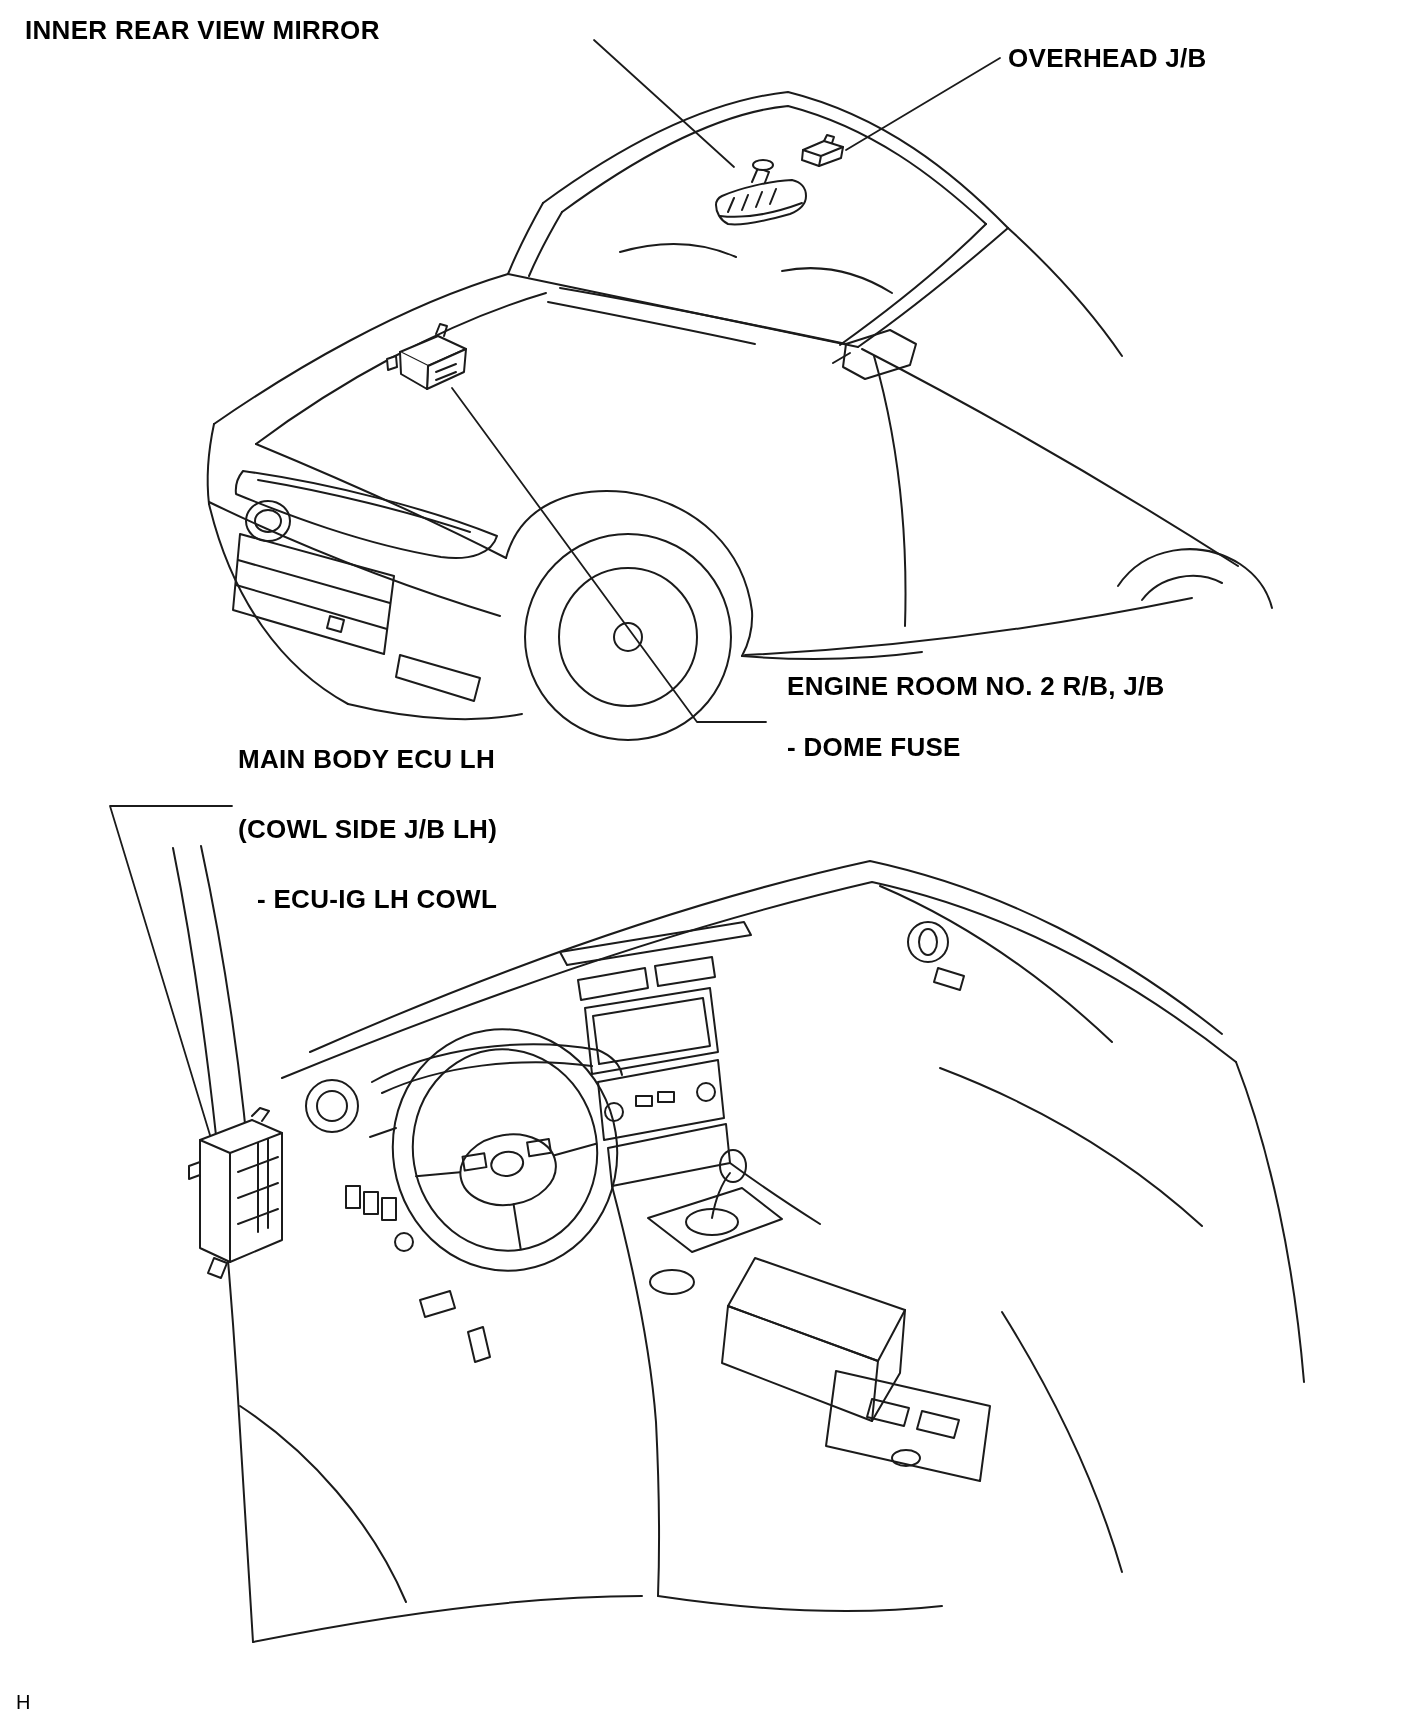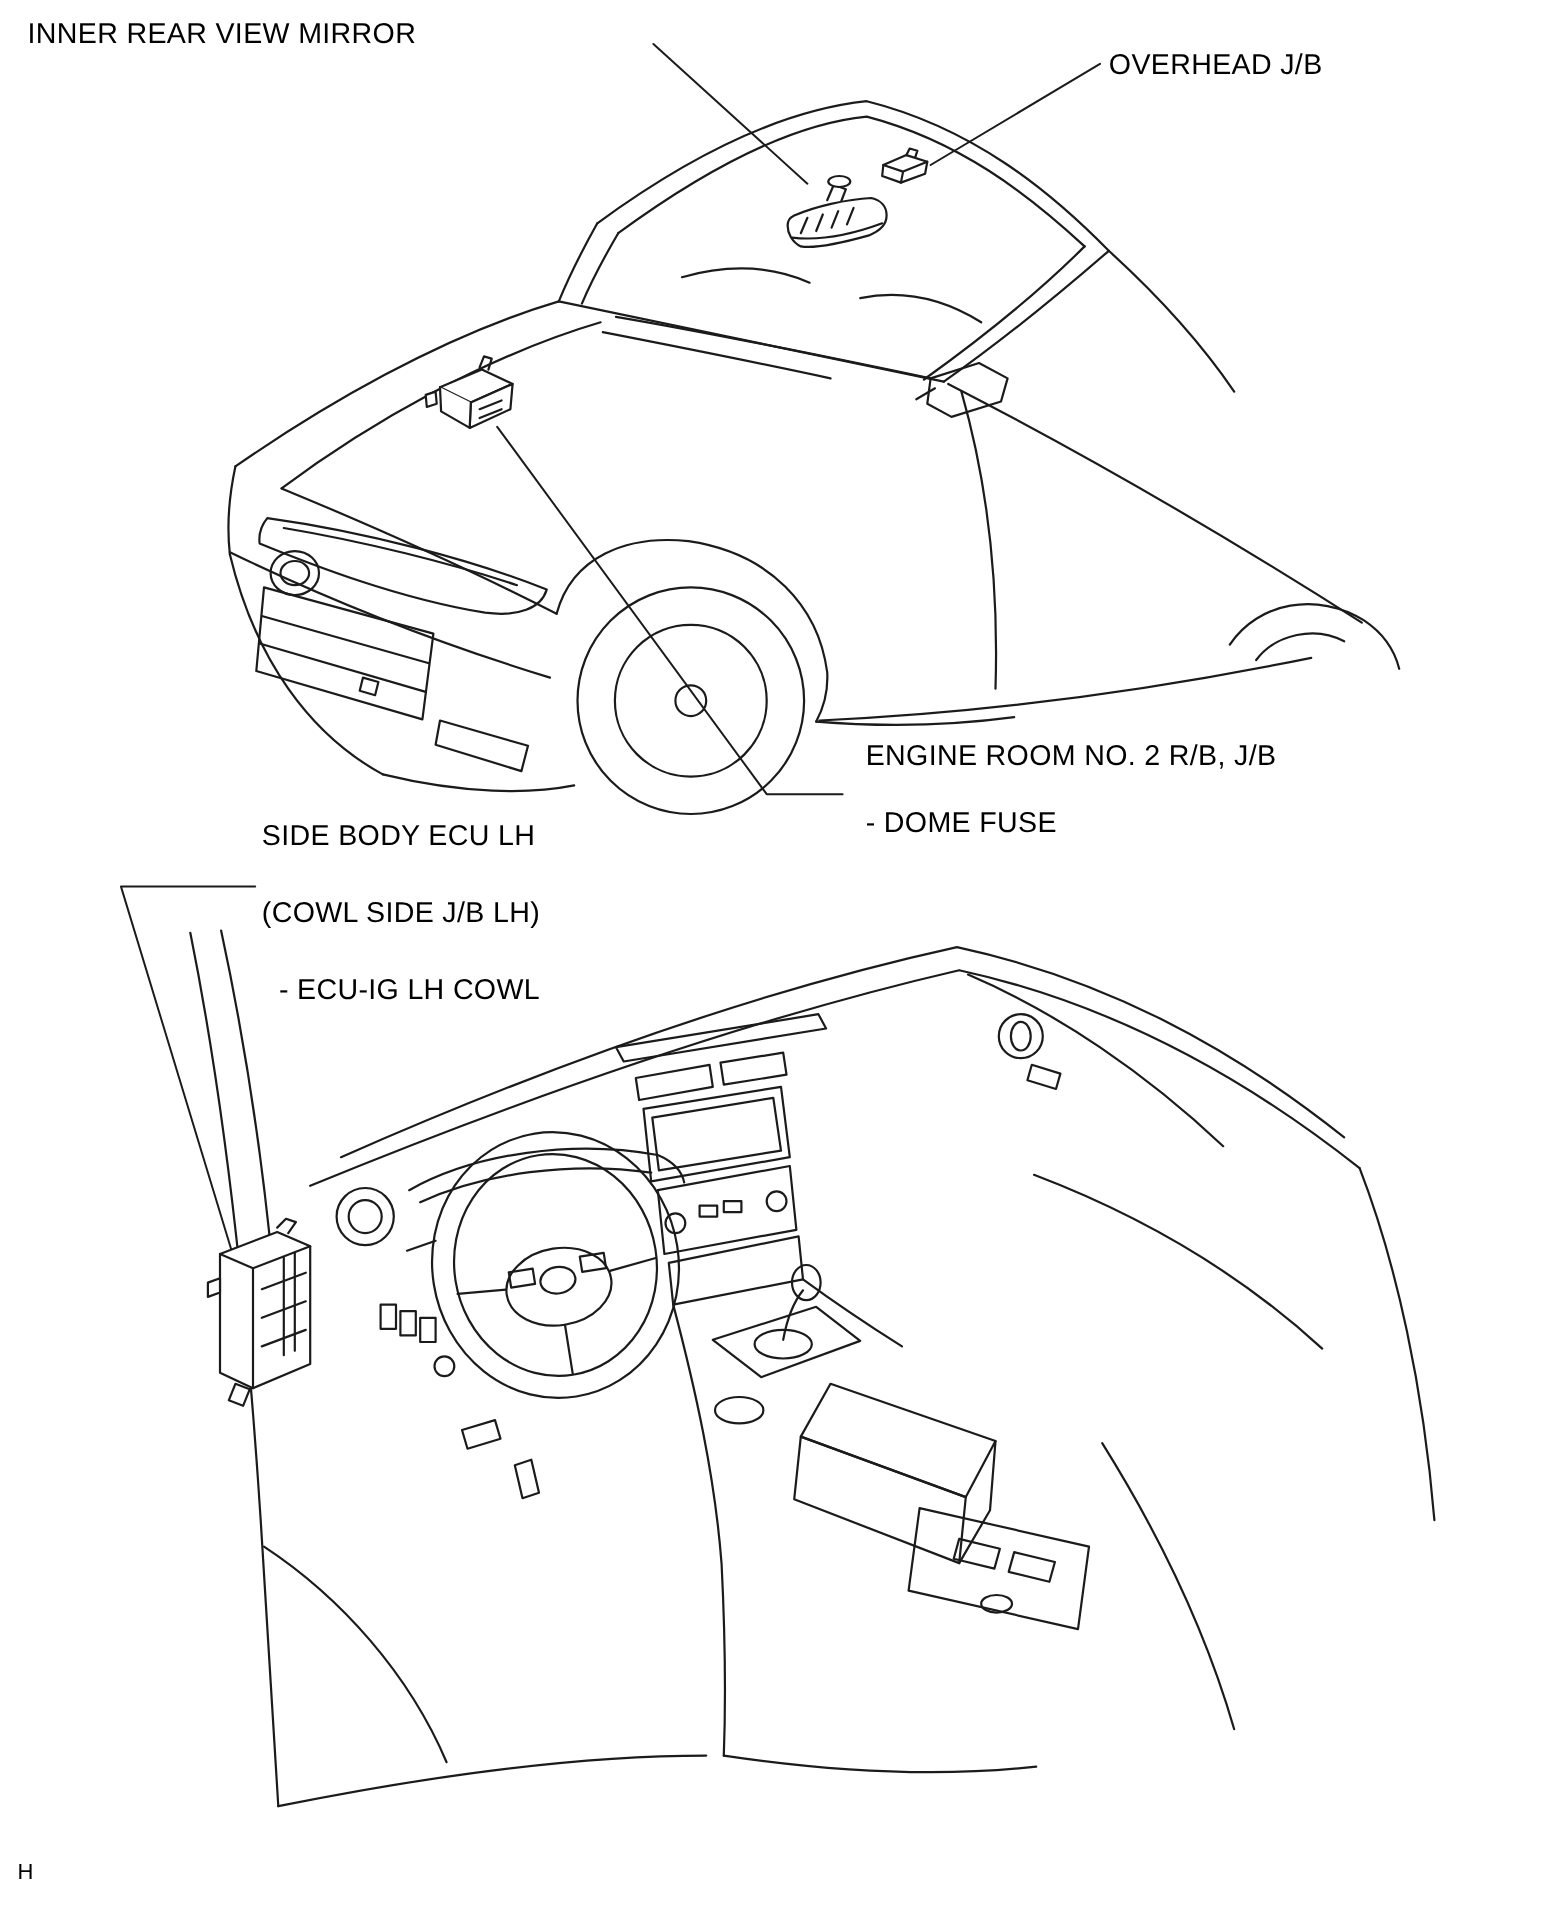--- a/index.html
+++ b/index.html
@@ -18,21 +18,21 @@
     width: 1408px; height: 1734px;
   }
   .label {
     position: absolute;
     font-size: 26px;
     line-height: 26px;
     letter-spacing: 0.3px;
     white-space: nowrap;
     color: #000;
   }
-  .label .ln { display: block; }
+  .label .ln { display: block; font-weight: bold; }
   .gap18 { margin-top: 18px; }
   .gap29 { margin-top: 35px; }
   .gap32 { margin-top: 44px; text-align: right; }
   .footer-mark {
     position: absolute;
     left: 16px;
     top: 1692px;
     font-size: 20px;
     line-height: 20px;
   }
@@ -222,20 +222,20 @@
   <div class="label" style="left:1008px; top:45px;">
     <span class="ln">OVERHEAD J/B</span>
   </div>
 
   <div class="label" style="left:787px; top:673px;">
     <span class="ln">ENGINE ROOM NO. 2 R/B, J/B</span>
     <span class="ln gap29">- DOME FUSE</span>
   </div>
 
   <div class="label" style="left:238px; top:746px;">
-    <span class="ln">SIDE BODY ECU LH</span>
+    <span class="ln">MAIN BODY ECU LH</span>
     <span class="ln gap32">(COWL SIDE J/B LH)</span>
     <span class="ln gap32">- ECU-IG LH COWL</span>
   </div>
 
   <div class="footer-mark">H</div>
 
 </div>
 
 </body></html>

